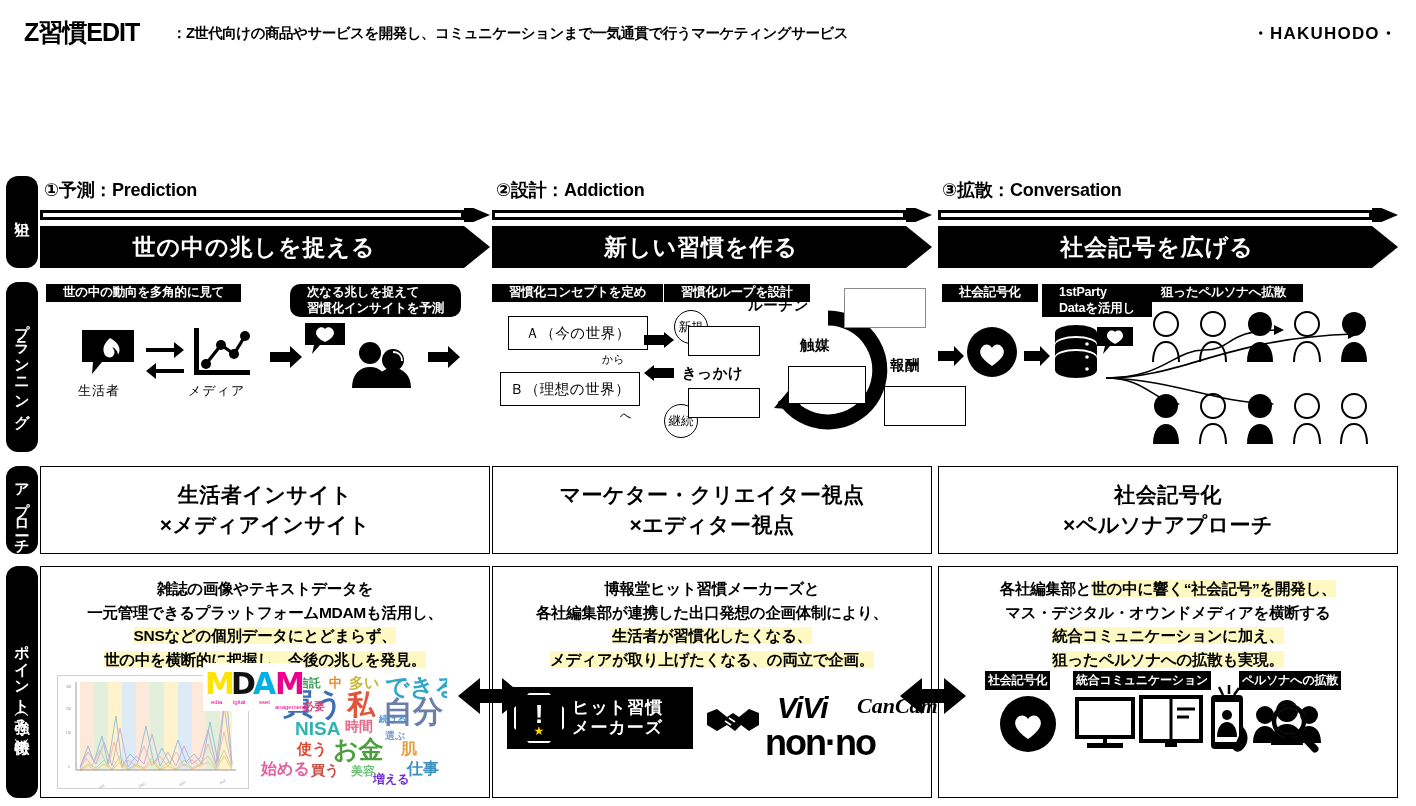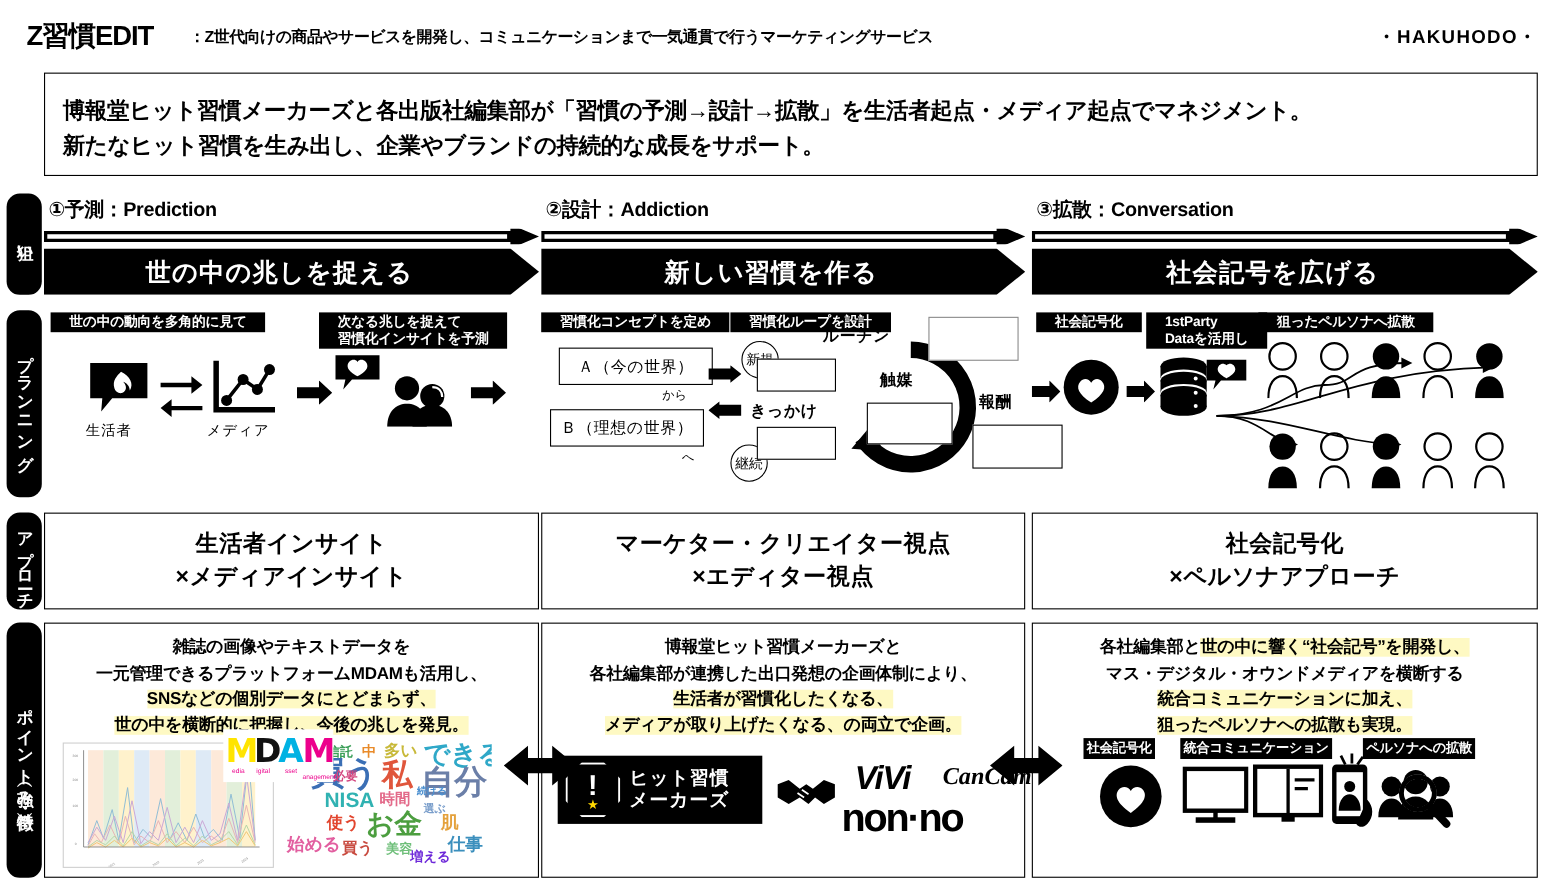--- a/index.html
+++ b/index.html
@@ -101,26 +101,20 @@
 <body>
 
 <div class="page">
 
   <div class="header">
     <div class="brandtitle">Z習慣EDIT</div>
     <div class="brandsub">：Z世代向けの商品やサービスを開発し、コミュニケーションまで一気通貫で行うマーケティングサービス</div>
     <div class="hakuhodo">・HAKUHODO・</div>
   </div>
 
-  <div class="leadbox">
-    <p>
-      <span>博報堂ヒット習慣メーカーズと各出版社編集部が「習慣の予測→設計→拡散」を生活者起点・メディア起点でマネジメント。</span><br>
-      <span>新たなヒット習慣を生み出し、企業やブランドの持続的な成長をサポート。</span>
-    </p>
-  </div>
 
   <div class="rowtag tag-aim">狙い</div>
   <div class="rowtag tag-plan">プランニング</div>
   <div class="rowtag tag-appr">アプローチ</div>
   <div class="rowtag tag-point">ポイント（強み・特徴）</div>
 
   <div class="aimcol col1">
     <div class="phaselabel">①予測：Prediction</div>
     <div class="arrowline">
       <svg width="100%" height="14" viewBox="0 0 450 14" preserveAspectRatio="none">
@@ -163,21 +157,21 @@
     <div class="bannerwrap">
       <svg width="100%" height="42" viewBox="0 0 460 42" preserveAspectRatio="none" style="position:absolute;left:0;top:0;">
         <path d="M0,0 L434,0 L460,21 L434,42 L0,42 Z" fill="#000"></path>
       </svg>
       <div class="banner-txt">社会記号を広げる</div>
     </div>
   </div>
 
   <div class="plancol col1">
     <div class="ptag" style="left:6px;top:0;">世の中の動向を多角的に見て</div>
-    <div class="ptag" style="left:250px;top:0;">次なる兆しを捉えて
+    <div class="ptag" style="left:250px;top:0;border-radius:10px;">次なる兆しを捉えて
 習慣化インサイトを予測</div>
 
     <div class="blk" style="left:40px;top:44px;">
       <svg width="56" height="48" viewBox="0 0 56 48">
         <path d="M2,2 H54 V34 H22 L12,46 L13,34 H2 Z" fill="#000"></path>
         <path d="M30,10 c-4,4 -8,8 -6,15 c1,4 6,6 9,3 c3,-3 1,-7 -1,-9 c3,1 6,4 6,8 c4,-6 0,-13 -8,-17 z" fill="#fff"></path>
       </svg>
     </div>
     <div class="caption" style="left:38px;top:98px;">生活者</div>
 

